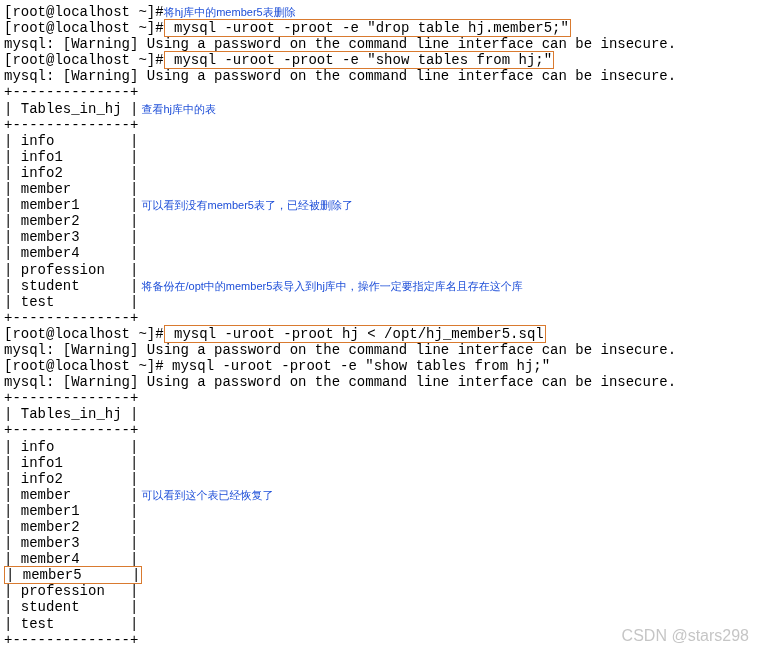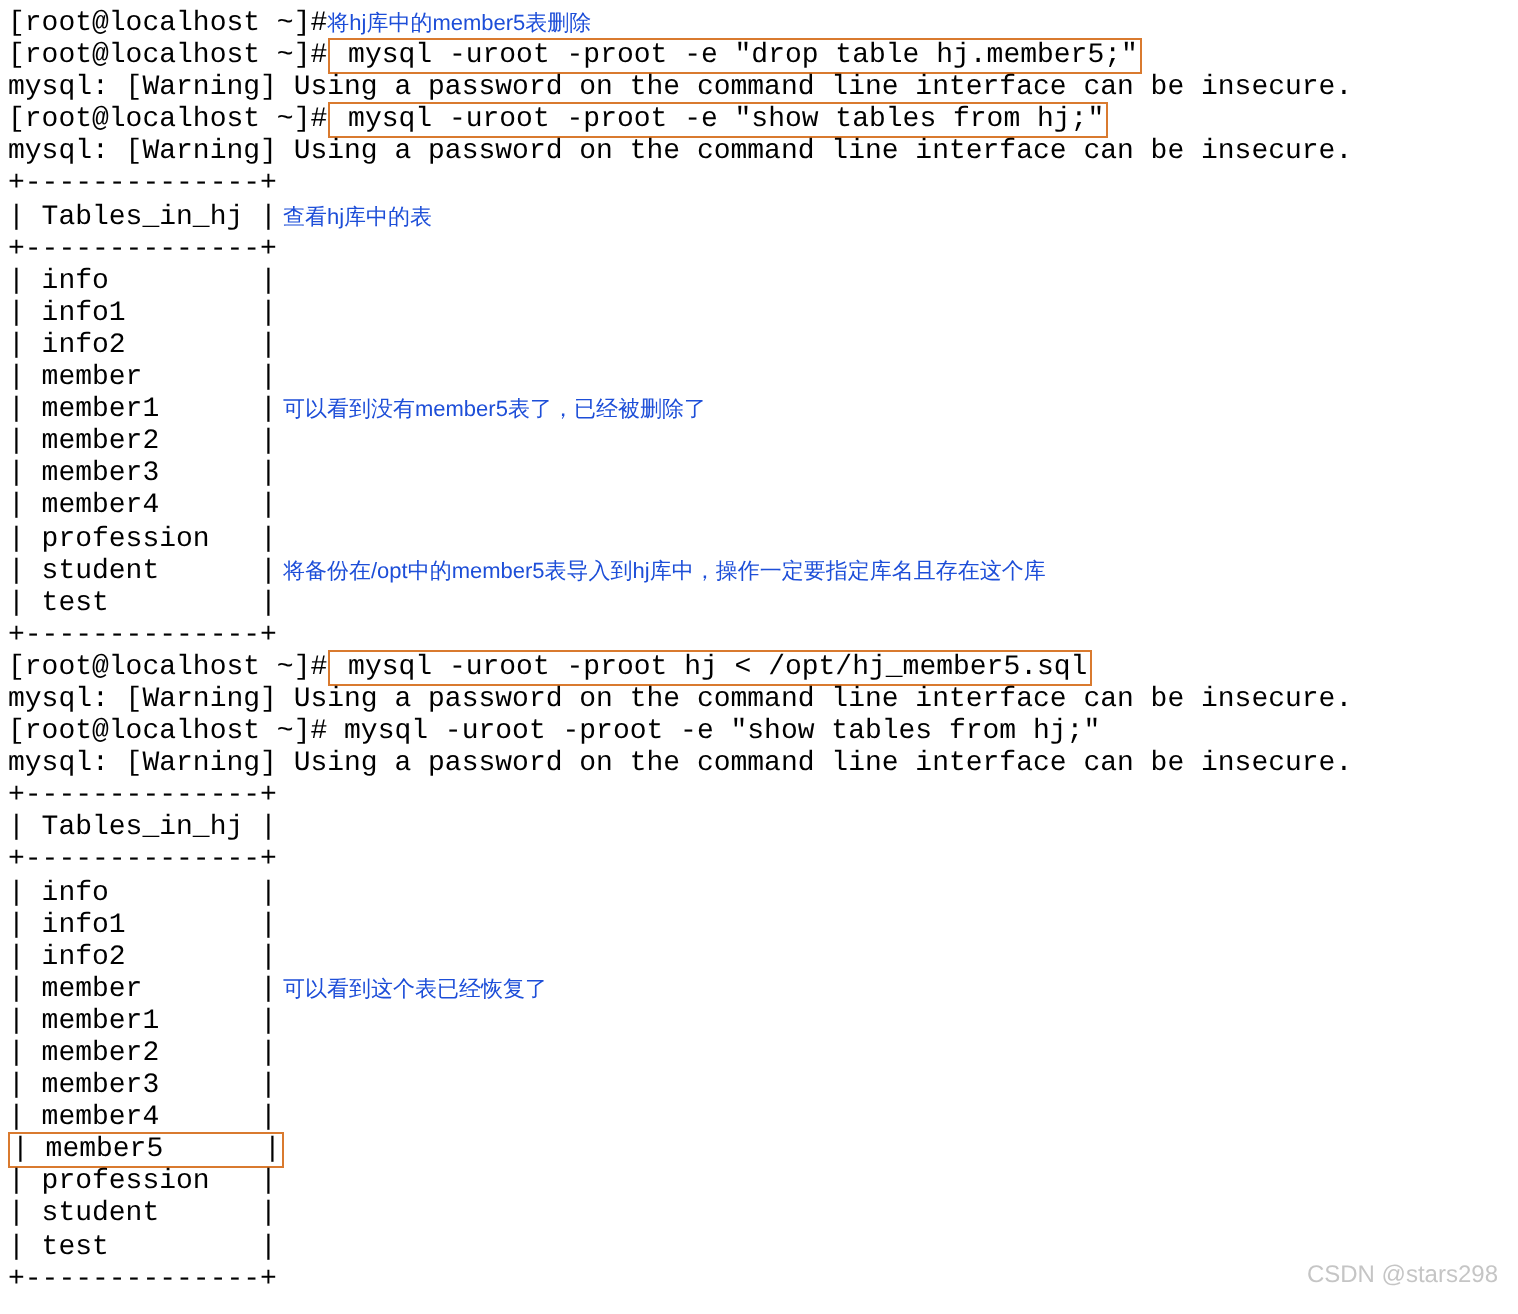--- a/index.html
+++ b/index.html
@@ -26,21 +26,21 @@
     .boxed {
       border: 1px solid #d97a2f;
       padding: 0 1px;
       display: inline;
     }
     .watermark {
       position: fixed;
       bottom: 12px;
       right: 10px;
       color: rgba(150,150,150,0.55);
-      font-size: 12px;
+      font-size: 16px;
       font-family: sans-serif;
     }
   </style>
 </head>
 <body>
 
 <div class="line"><span>[root@localhost ~]#</span><span class="anno">将hj库中的member5表删除</span></div>
 <div class="line"><span>[root@localhost ~]#</span><span class="boxed"> mysql -uroot -proot -e "drop table hj.member5;"</span></div>
 <div class="line">mysql: [Warning] Using a password on the command line interface can be insecure.</div>
 <div class="line"><span>[root@localhost ~]#</span><span class="boxed"> mysql -uroot -proot -e "show tables from hj;"</span></div>

